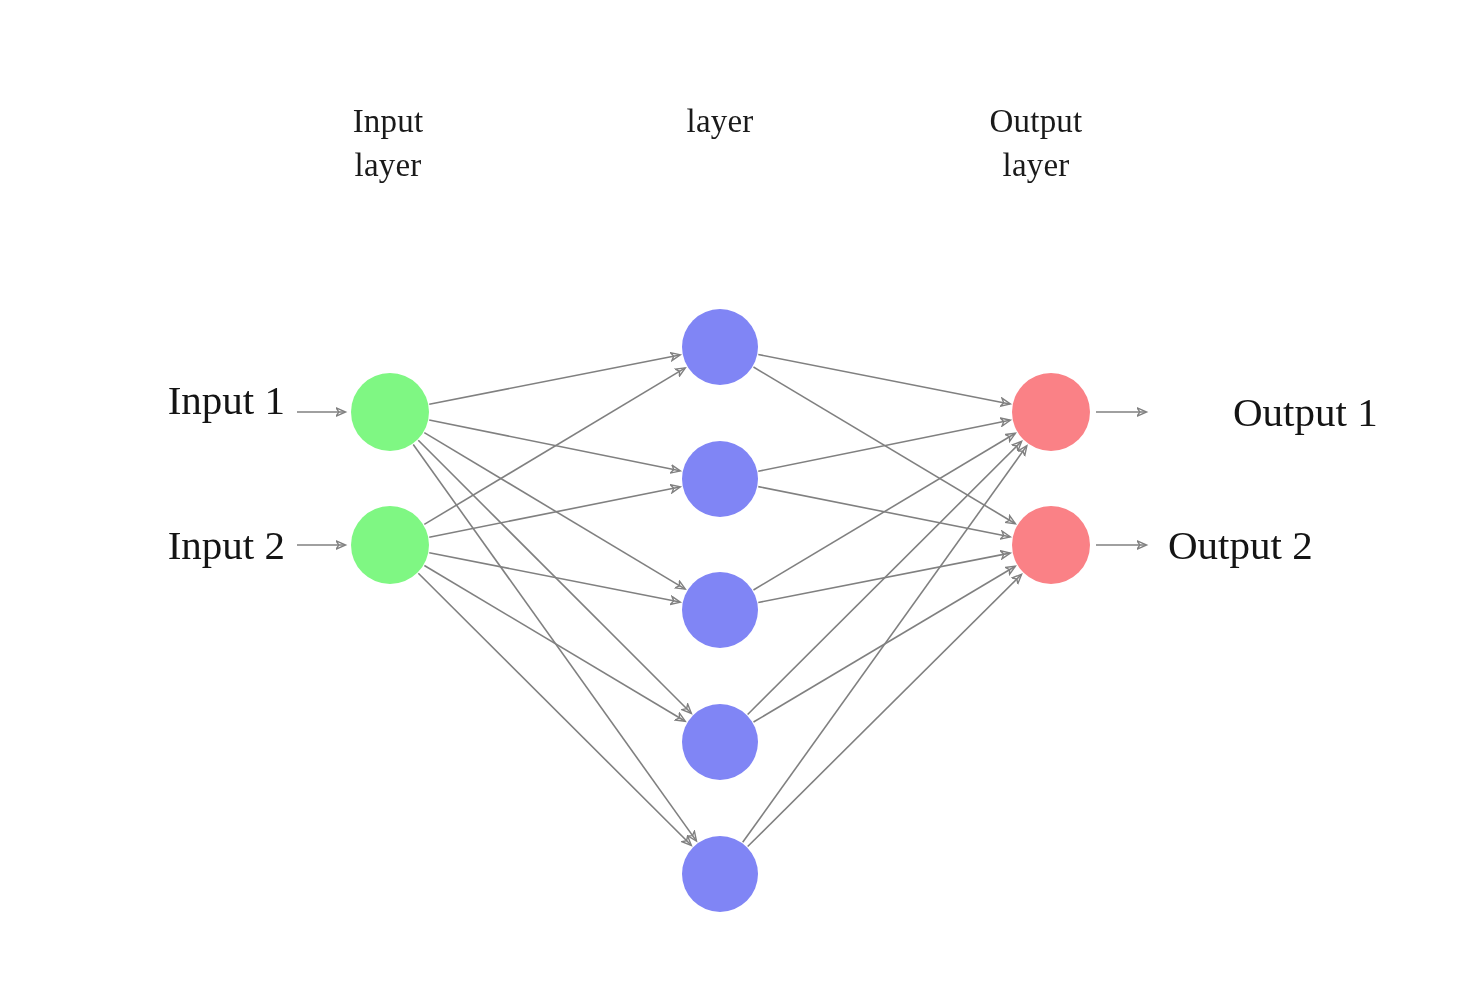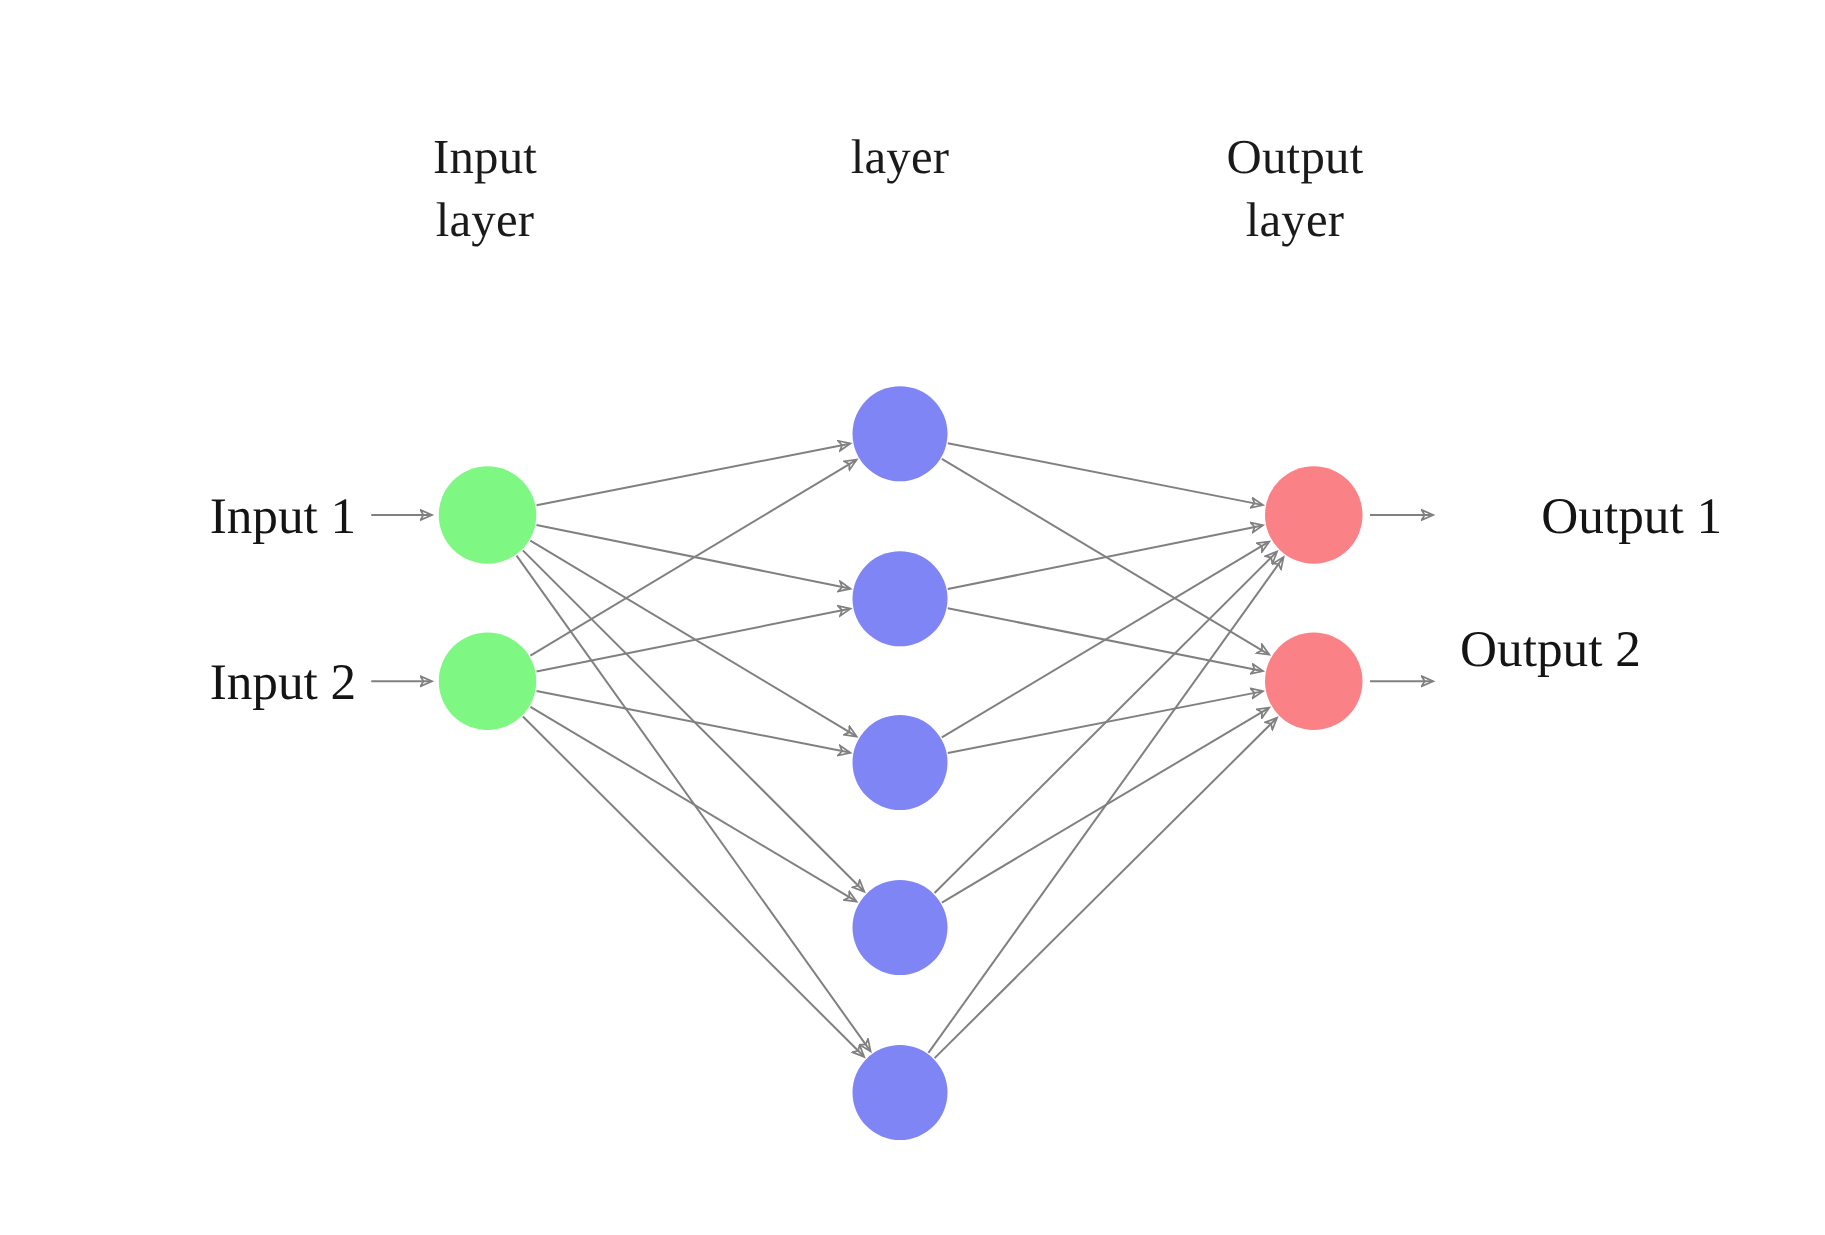--- a/index.html
+++ b/index.html
@@ -24,21 +24,21 @@
     left: 0;
     top: 0;
     width: 1460px;
     height: 988px;
     display: block;
   }
   .layer-heading {
     position: absolute;
     text-align: center;
     font-family: "Liberation Serif", "DejaVu Serif", serif;
-    font-size: 39px;
+    font-size: 33px;
     line-height: 1.32;
     color: #1a1a1a;
     letter-spacing: 0.2px;
     white-space: nowrap;
     transform: translateX(-50%);
     user-select: none;
   }
   .layer-heading .hl-line {
     display: block;
   }
@@ -117,19 +117,19 @@
       </div>
       <div class="layer-heading" style="left: 720px; top: 100px;">
         <span class="hl-line">layer</span>
       </div>
       <div class="layer-heading" style="left: 1036px; top: 100px;">
         <span class="hl-line">Output</span>
         <span class="hl-line">layer</span>
       </div>
     </div>
   <div id="io-layer">
-      <div class="io-label left" style="left: 285px; top: 412px;">Input 1</div>
+      <div class="io-label left" style="left: 285px; top: 400px;">Input 1</div>
       <div class="io-label left" style="left: 285px; top: 545px;">Input 2</div>
       <div class="io-label" style="left: 1233px; top: 412px;">Output 1</div>
-      <div class="io-label" style="left: 1168px; top: 519px;">Output 2</div>
+      <div class="io-label" style="left: 1168px; top: 545px;">Output 2</div>
     </div>
 
 </div>
 
 </body></html>

